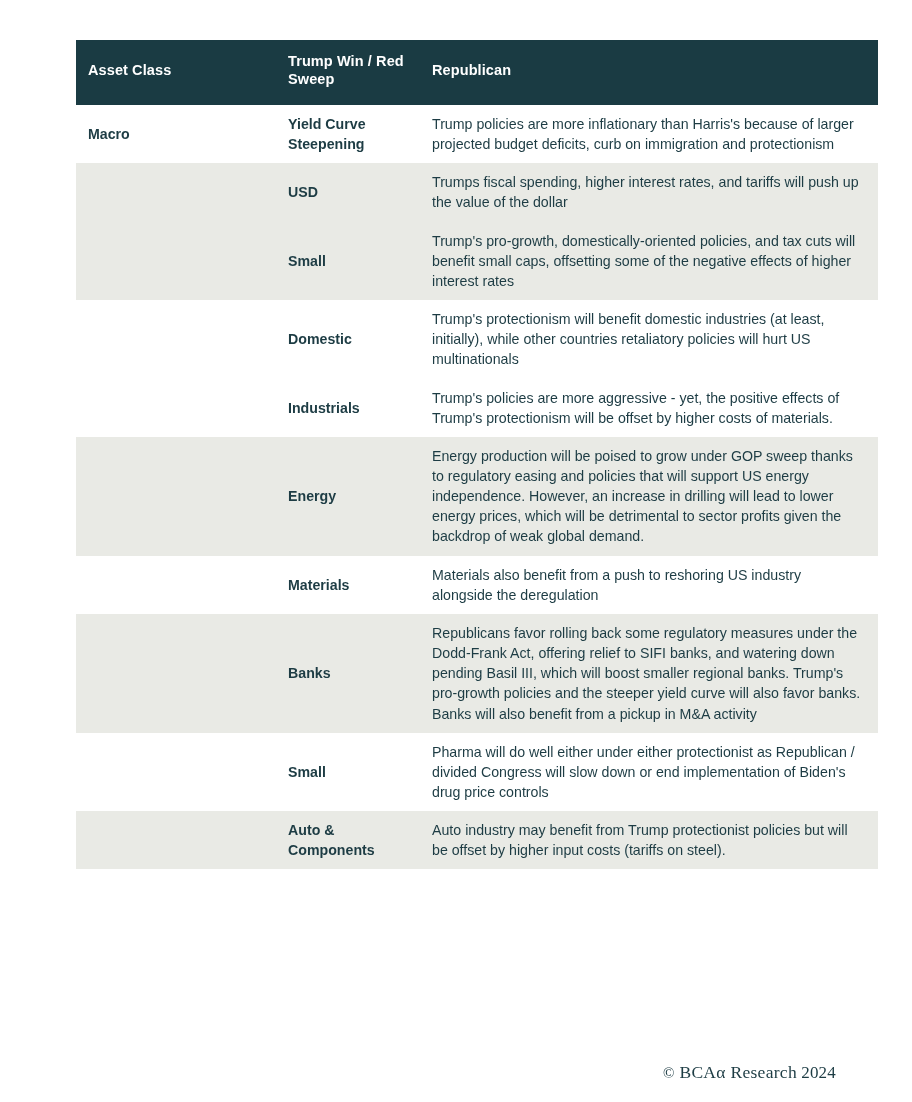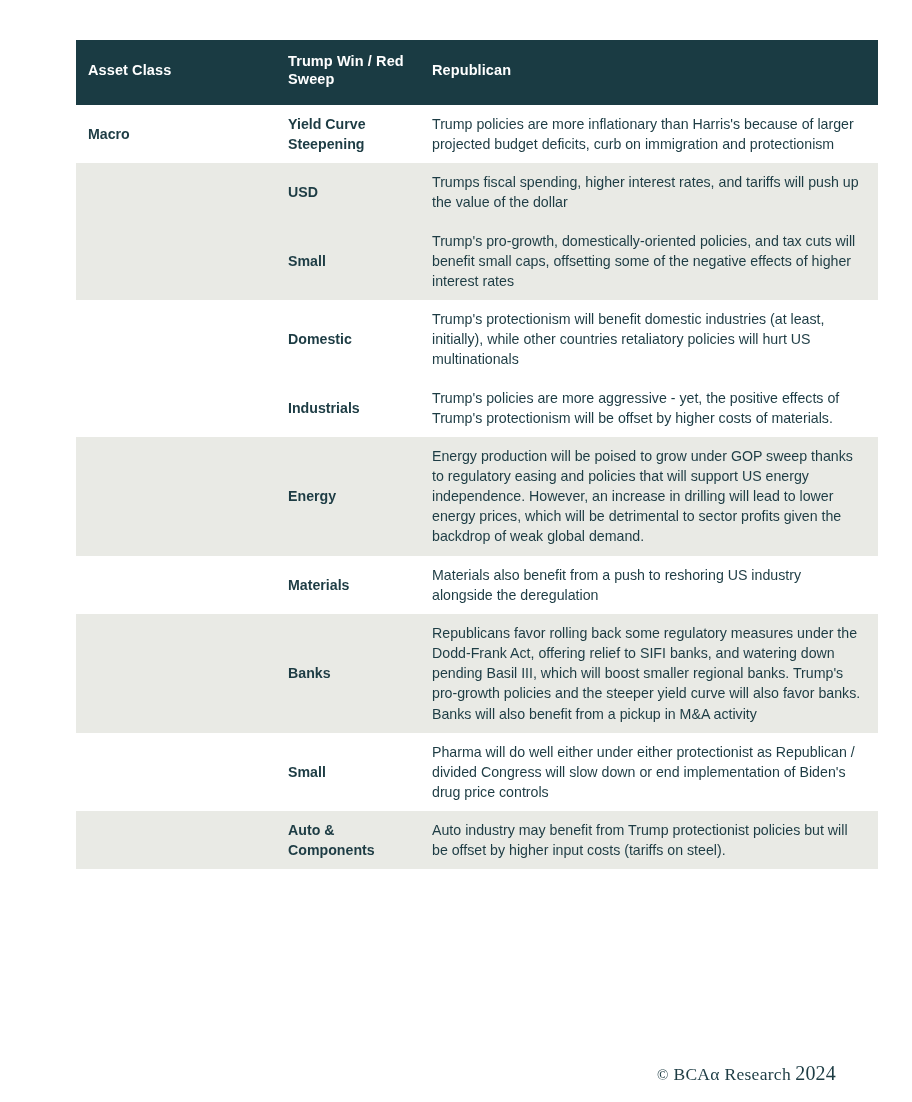--- a/index.html
+++ b/index.html
@@ -99,21 +99,21 @@
     width: 760px;
     text-align: right;
     font-family: "Liberation Serif", serif;
     font-size: 16px;
     color: #1d3c44;
     letter-spacing: 0.2px;
   }
   .footer .mark { font-size: 15px; }
   .footer .brand { font-weight: normal; font-size: 17.5px; letter-spacing: 0.3px; margin-top: 18px; }
   .footer .alpha { font-style: normal; }
-  .footer .year { font-size: 20px; }
+  .footer .year { font-size: 17px; }
 </style>
 </head>
 <body>
 
 <div class="page">
 
   <div class="table-wrap">
     <table class="matrix">
       <thead>
         <tr>

